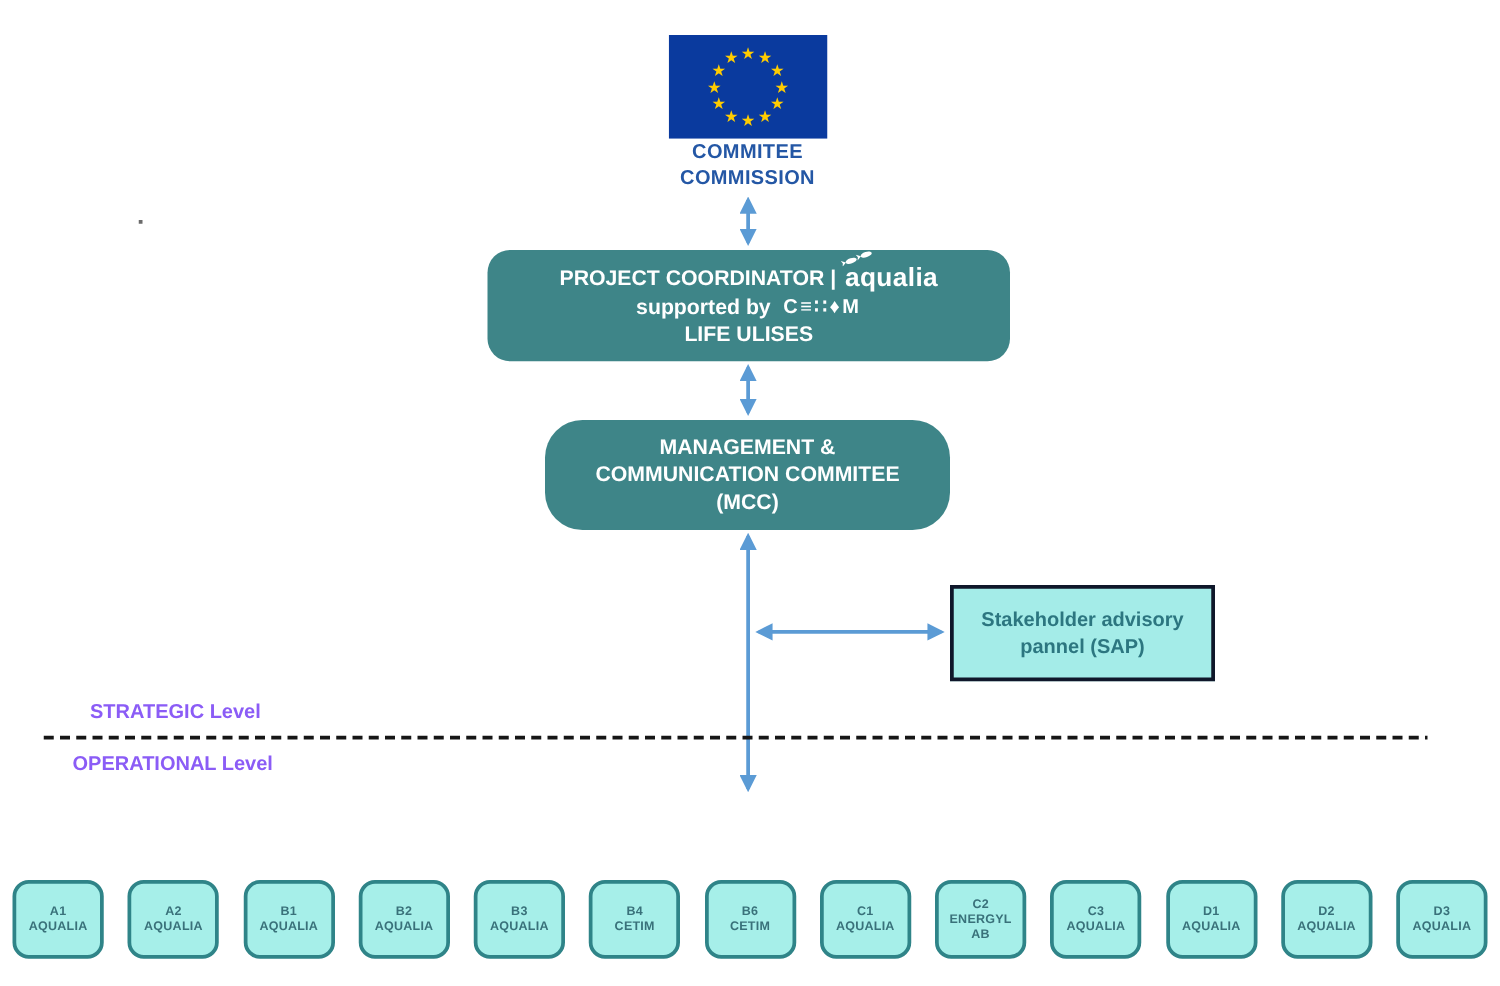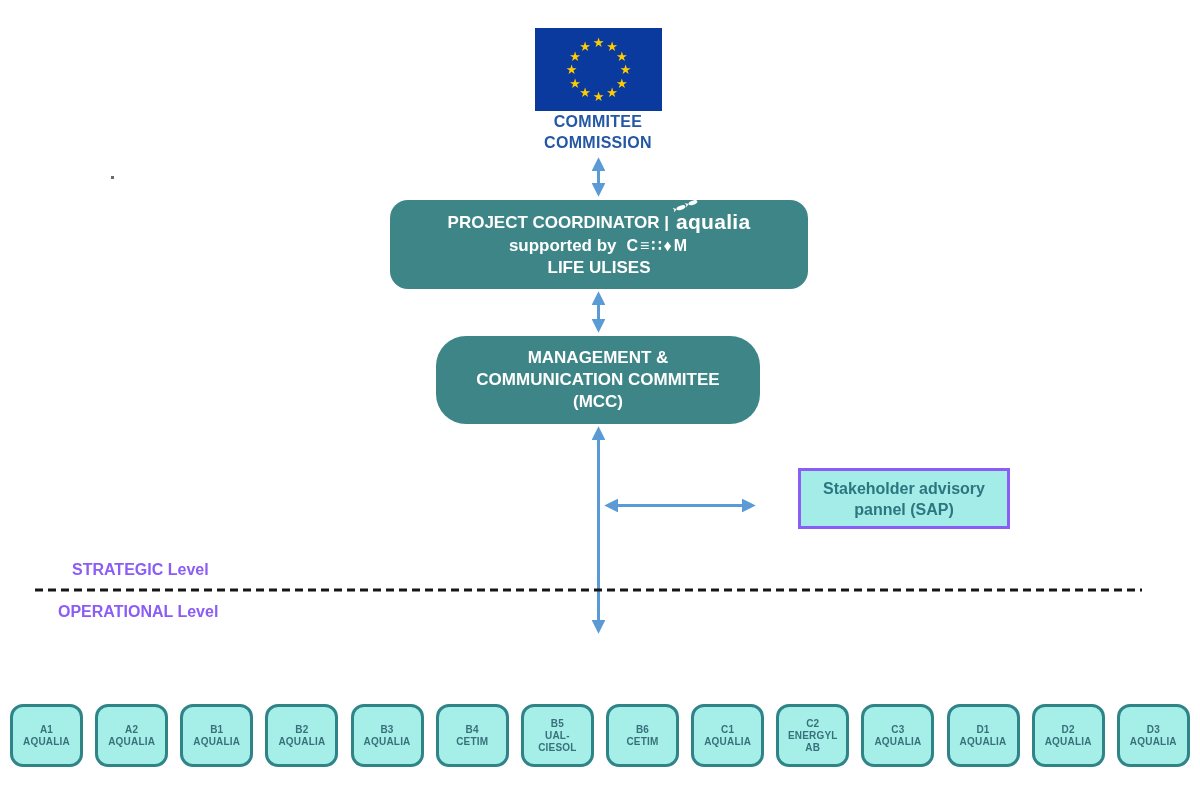--- a/index.html
+++ b/index.html
@@ -23,24 +23,24 @@
   .pc-line1{display:flex;align-items:center;justify-content:center;gap:7px;}
   .aqualia-wrap{position:relative;display:inline-block;padding-top:2px;}
   .aqualia-text{font-size:21px;line-height:20px;font-weight:bold;letter-spacing:.3px;}
   .fish-icons{position:absolute;left:-4px;top:-11px;}
   .pc-line2{display:flex;align-items:center;justify-content:center;gap:10px;}
   .cetim-logo{font-weight:bold;letter-spacing:2px;font-size:16px;}
   .mcc-box{left:436px;top:336px;width:324px;height:88px;border-radius:30px;font-size:17px;
            line-height:22px;white-space:pre-line;}
 
   
-  .sap-box{position:absolute;left:760px;top:468px;width:212px;height:61px;background:#A4ECE8;
-           border:3px solid #8b5cf6;box-sizing:border-box;color:#2C7680;font-weight:bold;
+  .sap-box{position:absolute;left:760px;top:468px;width:212px;height:77px;background:#A4ECE8;
+           border:3px solid #0f172a;box-sizing:border-box;color:#2C7680;font-weight:bold;
            font-size:16px;line-height:21px;display:flex;align-items:center;justify-content:center;
-           text-align:center;white-space:pre-line;margin-left:38px;}
+           text-align:center;white-space:pre-line;}
 
   
   .lvl{position:absolute;color:#8b5cf6;font-weight:bold;font-size:16px;}
   .strategic{left:72px;top:561px;}
   .operational{left:58px;top:603px;}
 
   
   .al-bar{position:absolute;left:45px;top:637px;width:1105px;height:47px;box-sizing:border-box;
           border:2px solid #2E7F82;border-radius:3px;
           background:linear-gradient(180deg,#dcebf7 0%,#f6fafe 22%,#e9f2fb 55%,#bdd7ee 100%);
@@ -140,23 +140,20 @@
       <div class="abox">A2
 AQUALIA</div>
       <div class="abox">B1
 AQUALIA</div>
       <div class="abox">B2
 AQUALIA</div>
       <div class="abox">B3
 AQUALIA</div>
       <div class="abox">B4
 CETIM</div>
-      <div class="abox">B5
-UAL-
-CIESOL</div>
       <div class="abox">B6
 CETIM</div>
       <div class="abox">C1
 AQUALIA</div>
       <div class="abox">C2
 ENERGYL
 AB</div>
       <div class="abox">C3
 AQUALIA</div>
       <div class="abox">D1

